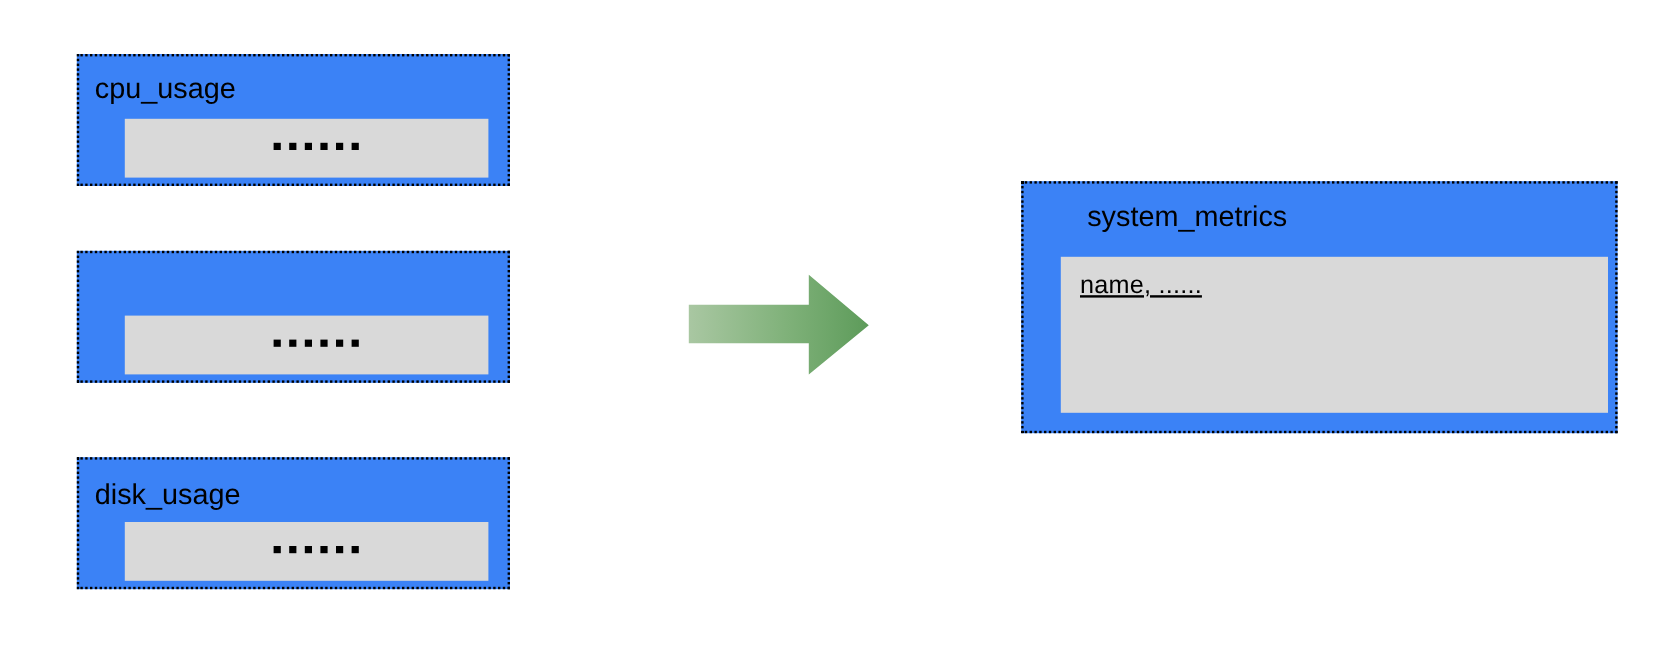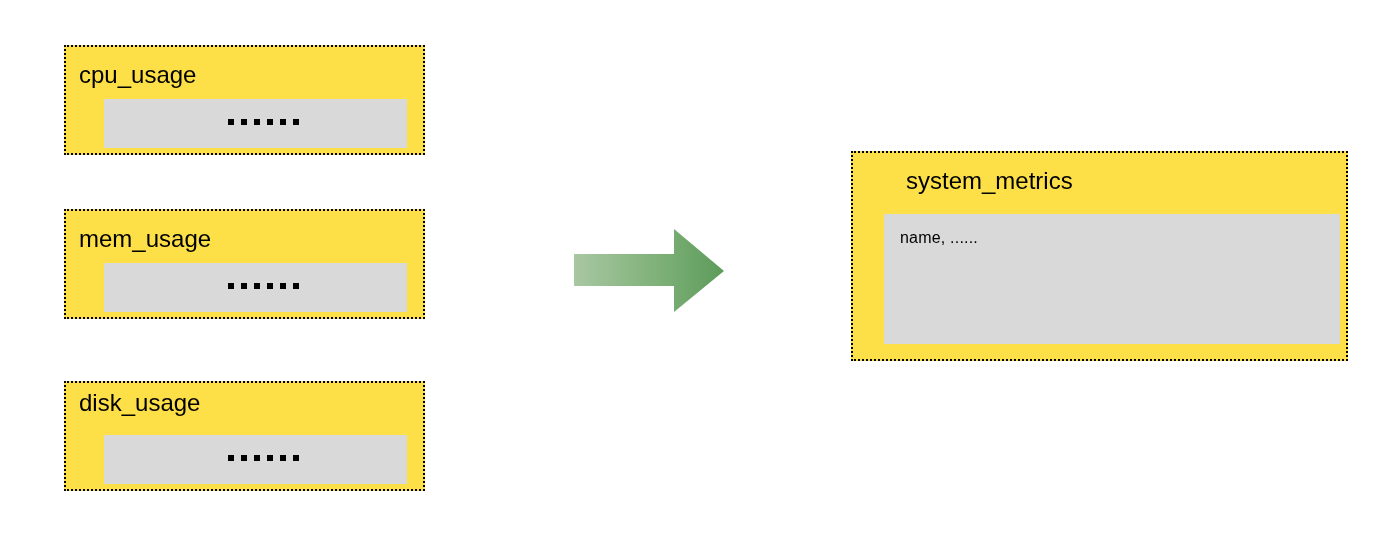--- a/index.html
+++ b/index.html
@@ -19,21 +19,21 @@
     left: 0; top: 0;
     width: 1392px;
     height: 559px;
   }
 
   
   .entity-box {
     position: absolute;
     box-sizing: border-box;
     border: 2px dotted #000000;
-    background: #fde047;
+    background: #3b82f6;
   }
   .entity-title {
     position: absolute;
     font-size: 24px;
     line-height: 28px;
     color: #000000;
     white-space: nowrap;
     letter-spacing: 0px;
   }
   .gray-panel {
@@ -55,25 +55,26 @@
     height: 6px;
     background: #000000;
   }
 
   
   .field-list {
     position: absolute;
     display: block;
   }
   .field-line {
-    font-size: 16px;
+    font-size: 21px;
     line-height: 31px;
     color: #000000;
     white-space: nowrap;
     letter-spacing: 0.2px;
+    text-decoration: underline;
   }
 
   
   #flow-arrow {
     position: absolute;
   }
 </style>
 </head>
 <body>
 
@@ -87,35 +88,34 @@
           <i></i>
           <i></i>
           <i></i>
           <i></i>
           <i></i>
       </div>
     </div>
   </div>
 
   <div class="entity-box" style="left:64px; top:209px; width:361px; height:110px;">
-    <div class="entity-title" style="left:13px; top:14px;">mem_usage</div>
     <div class="gray-panel" style="left:38px; top:52px; width:303px; height:49px;">
       <div class="sq-ellipsis" style="left:124px; top:20px;">
         <i></i>
           <i></i>
           <i></i>
           <i></i>
           <i></i>
           <i></i>
       </div>
     </div>
   </div>
 
   <div class="entity-box" style="left:64px; top:381px; width:361px; height:110px;">
-    <div class="entity-title" style="left:13px; top:6px;">disk_usage</div>
+    <div class="entity-title" style="left:13px; top:16px;">disk_usage</div>
     <div class="gray-panel" style="left:38px; top:52px; width:303px; height:49px;">
       <div class="sq-ellipsis" style="left:124px; top:20px;">
         <i></i>
           <i></i>
           <i></i>
           <i></i>
           <i></i>
           <i></i>
       </div>
     </div>

